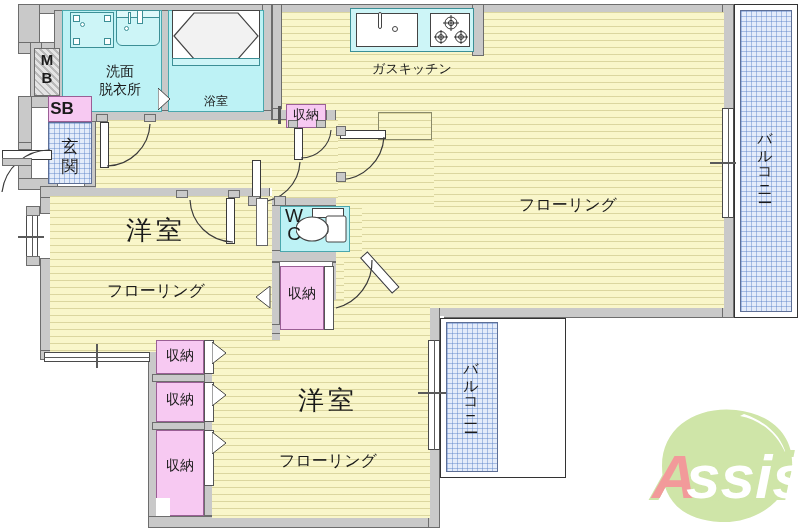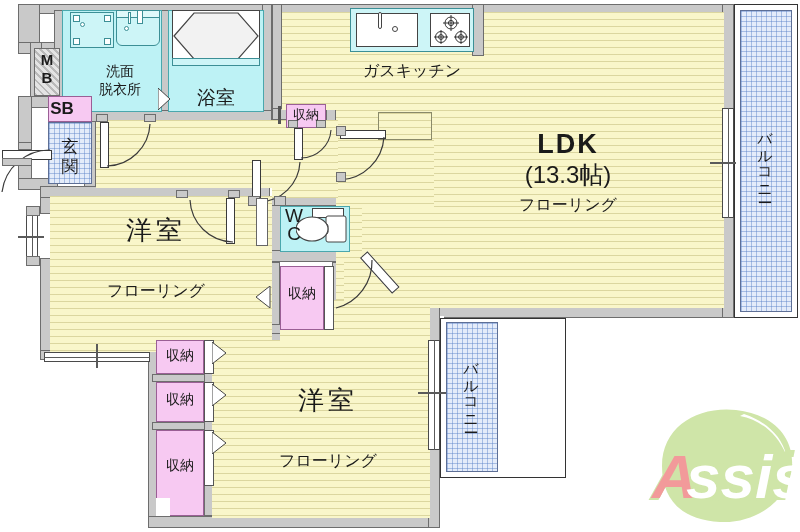--- a/index.html
+++ b/index.html
@@ -276,33 +276,31 @@
   <div class="wall" style="left:336px;top:126px;width:10px;height:10px;"></div>
   <div class="wall" style="left:336px;top:172px;width:10px;height:10px;"></div>
 
   <div class="leaf" style="left:360px;top:258px;width:8px;height:46px;transform:rotate(-42deg);transform-origin:top left;"></div>
   <svg style="position:absolute;left:328px;top:252px;" width="76" height="64">
     <path d="M44,8 A48,48 0 0 1 8,56" fill="none" stroke="#3a3a3a" stroke-width="1.2"></path>
   </svg>
 
   <div class="plainwhite" style="left:256px;top:198px;width:12px;height:48px;border:1px solid #666;"></div>
 
-  <div class="lbl" style="left:498px;top:130px;width:140px;font-size:27px;font-weight:bold;letter-spacing:2px;">LDK</div>
-  <div class="lbl" style="left:488px;top:162px;width:160px;font-size:24px;">(13.3帖)</div>
   <div class="lbl" style="left:498px;top:196px;width:140px;font-size:16px;">フローリング</div>
 
   <div class="lbl" style="left:96px;top:216px;width:120px;font-size:26px;letter-spacing:4px;">洋室</div>
   <div class="lbl" style="left:86px;top:282px;width:140px;font-size:16px;">フローリング</div>
 
   <div class="lbl" style="left:268px;top:386px;width:120px;font-size:26px;letter-spacing:4px;">洋室</div>
   <div class="lbl" style="left:258px;top:452px;width:140px;font-size:16px;">フローリング</div>
 
-  <div class="lbl" style="left:340px;top:62px;width:144px;font-size:16px;">ガスキッチン</div>
-
-  <div class="lbl" style="left:186px;top:88px;width:60px;font-size:19px;">浴室</div>
+  <div class="lbl" style="left:340px;top:62px;width:144px;font-size:13px;">ガスキッチン</div>
+
+  <div class="lbl" style="left:186px;top:95px;width:60px;font-size:12px;">浴室</div>
 
   <div class="lbl" style="left:92px;top:64px;width:56px;font-size:14px;">洗面</div>
   <div class="lbl" style="left:86px;top:82px;width:68px;font-size:14px;">脱衣所</div>
 
   <div class="lbl" style="left:52px;top:138px;width:36px;font-size:17px;">玄</div>
   <div class="lbl" style="left:52px;top:158px;width:36px;font-size:17px;">関</div>
 
   <div class="lbl" style="left:48px;top:100px;width:28px;font-size:17px;font-weight:bold;">SB</div>
 
   <div class="lbl" style="left:34px;top:52px;width:26px;font-size:15px;font-weight:bold;">M</div>

